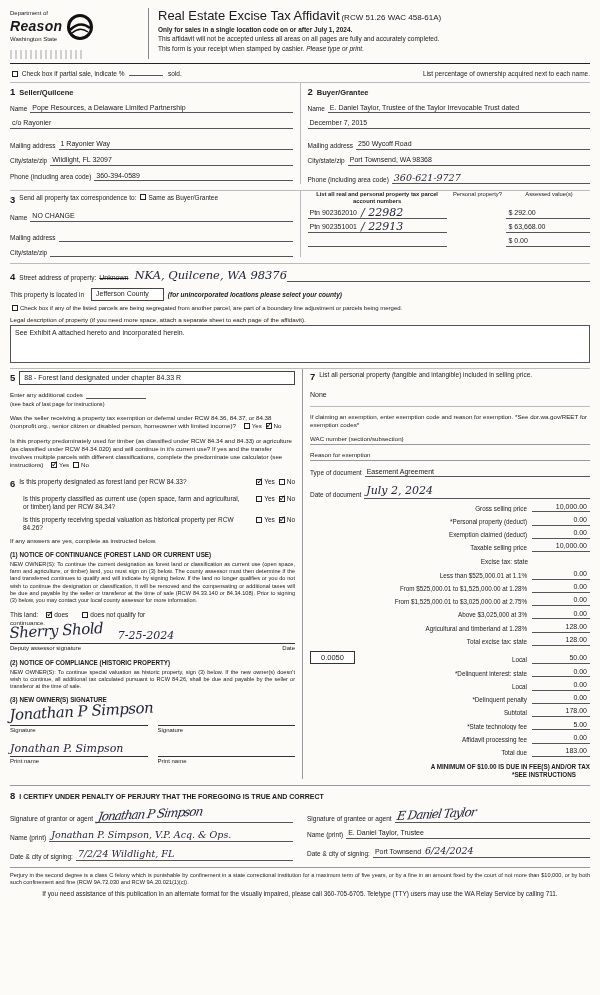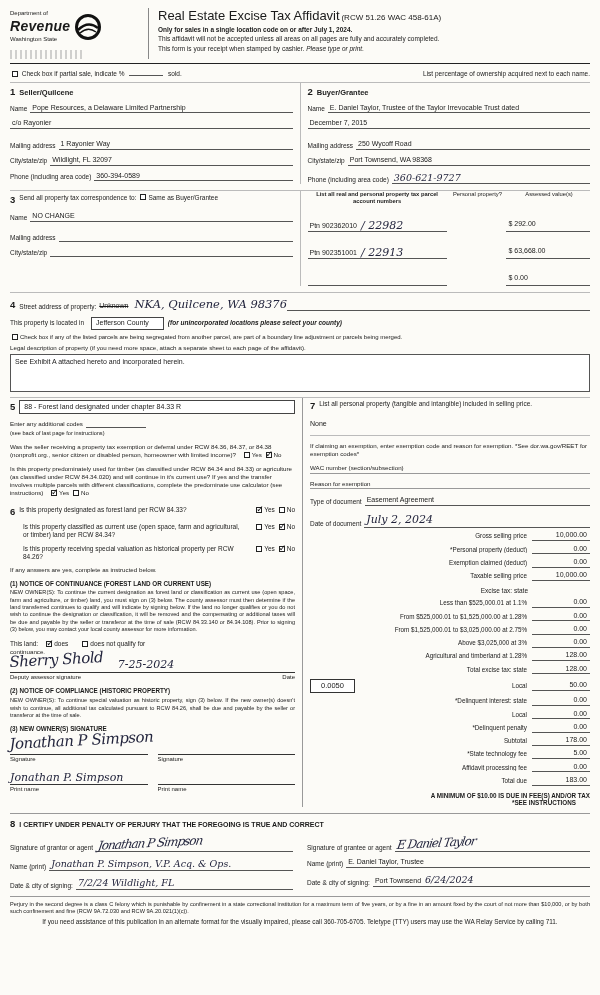--- a/index.html
+++ b/index.html
@@ -37,21 +37,21 @@
 
 .twocol{display:flex;border-bottom:1px solid #bbb;padding-bottom:6px}
 .tc-l{flex:1;padding-right:7px;min-width:0}
 .tc-r{flex:1;border-left:1px solid #bbb;padding-left:7px;min-width:0}
 .sechead{display:flex;align-items:flex-end;margin-top:3px}
 .sechead .st{font-weight:bold;font-size:7.5px}
 .gap{margin-top:11px}
 
 .pt-head{display:flex;text-align:center;font-size:5.8px;line-height:1.15;align-items:flex-start}
 .pt-c1{flex:1.7;min-width:0}.pt-c2{flex:.75;min-width:0}.pt-c3{flex:1;min-width:0}
-.pt-row{display:flex;margin-top:15px}
+.pt-row{display:flex;align-items:flex-end;margin-top:2px}
 .pt-row .pc1{flex:1.7;border-bottom:1px solid #555;display:flex;align-items:flex-end;gap:4px;min-height:12px;padding:0 2px}
 .pt-row .pc2{flex:.75}
 .pt-row .pc3{flex:1;border-bottom:1px solid #555;min-height:9px;padding:0 2px;font-size:7px}
 .hwnum{font-size:11px;line-height:1}
 
 .sec4{border-bottom:1px solid #bbb;padding-bottom:5px}
 .county-box{display:inline-block;border:1px solid #444;padding:1px 14px 1px 4px;font-size:7px;margin:0 4px;background:#fff}
 .legal-box{border:1px solid #555;height:38px;margin-top:2px;padding:3px 4px;background:#fff}
 .street-hw{font-size:11.5px;margin-left:6px;white-space:nowrap}
 
@@ -71,21 +71,21 @@
 .sigdate{font-size:11px;white-space:nowrap}
 .dual{display:flex;gap:10px;margin-top:5px}
 .dcol{flex:1;min-width:0}
 .slab{font-size:6px;margin-top:1px}
 
 .s7head{display:flex;align-items:flex-start;margin-top:2px;font-size:6.5px}
 .s7none{margin-top:8px;border-bottom:1px solid #bbb;padding-bottom:6px}
 .s7ex{font-size:6.2px;margin-top:6px;line-height:1.3}
 .s7lab{font-size:6.2px;margin-top:6px;border-bottom:1px solid #999;padding-bottom:1px}
 .docrow{display:flex;align-items:flex-end;margin-top:7px}
-.trow{display:flex;align-items:center;margin-top:3.5px}
+.trow{display:flex;align-items:flex-end;margin-top:3.5px}
 .tlbl{flex:1;text-align:right;padding-right:5px;white-space:nowrap;overflow:hidden;font-size:6.3px}
 .tval{flex:0 0 58px;border-bottom:1px solid #555;text-align:right;font-size:7px;padding-right:3px;min-height:9px}
 .excisehead{text-align:right;margin-top:6px;padding-right:62px;font-size:6.5px}
 .ratebox{border:1.5px solid #333;padding:1px 10px;font-size:7.5px;background:#fff;flex:none}
 .docdate{font-size:11px}
 .minnote{font-size:6.3px;font-weight:bold;text-align:right;margin-top:6px}
 .seeinst{font-size:6.3px;font-weight:bold;text-align:right;padding-right:14px}
 
 .sec8{border-bottom:1px solid #999;padding-bottom:6px}
 .s8head{display:flex;align-items:flex-end;margin-top:4px}
@@ -105,21 +105,21 @@
 </head>
 <body>
 
 <div class="page">
 
   <div class="hdr">
     <div class="logo">
       <div class="logo-top">
         <div>
           <div class="dept-small">Department of</div>
-          <div class="dept-big">Revenue</div>
+          <div class="dept-big">Reason</div>
           <div class="wsstate">Washington State</div>
         </div>
         <svg width="28" height="28" viewBox="0 0 28 28">
           <circle cx="14" cy="14" r="11.5" fill="none" stroke="#111" stroke-width="3"></circle>
           <path d="M4 17 Q14 7 24 15" stroke="#111" stroke-width="2.5" fill="none"></path>
           <path d="M6 20 Q14 13 22 19" stroke="#111" stroke-width="1.5" fill="none"></path>
         </svg>
       </div>
       <div class="smudge"></div>
     </div>

